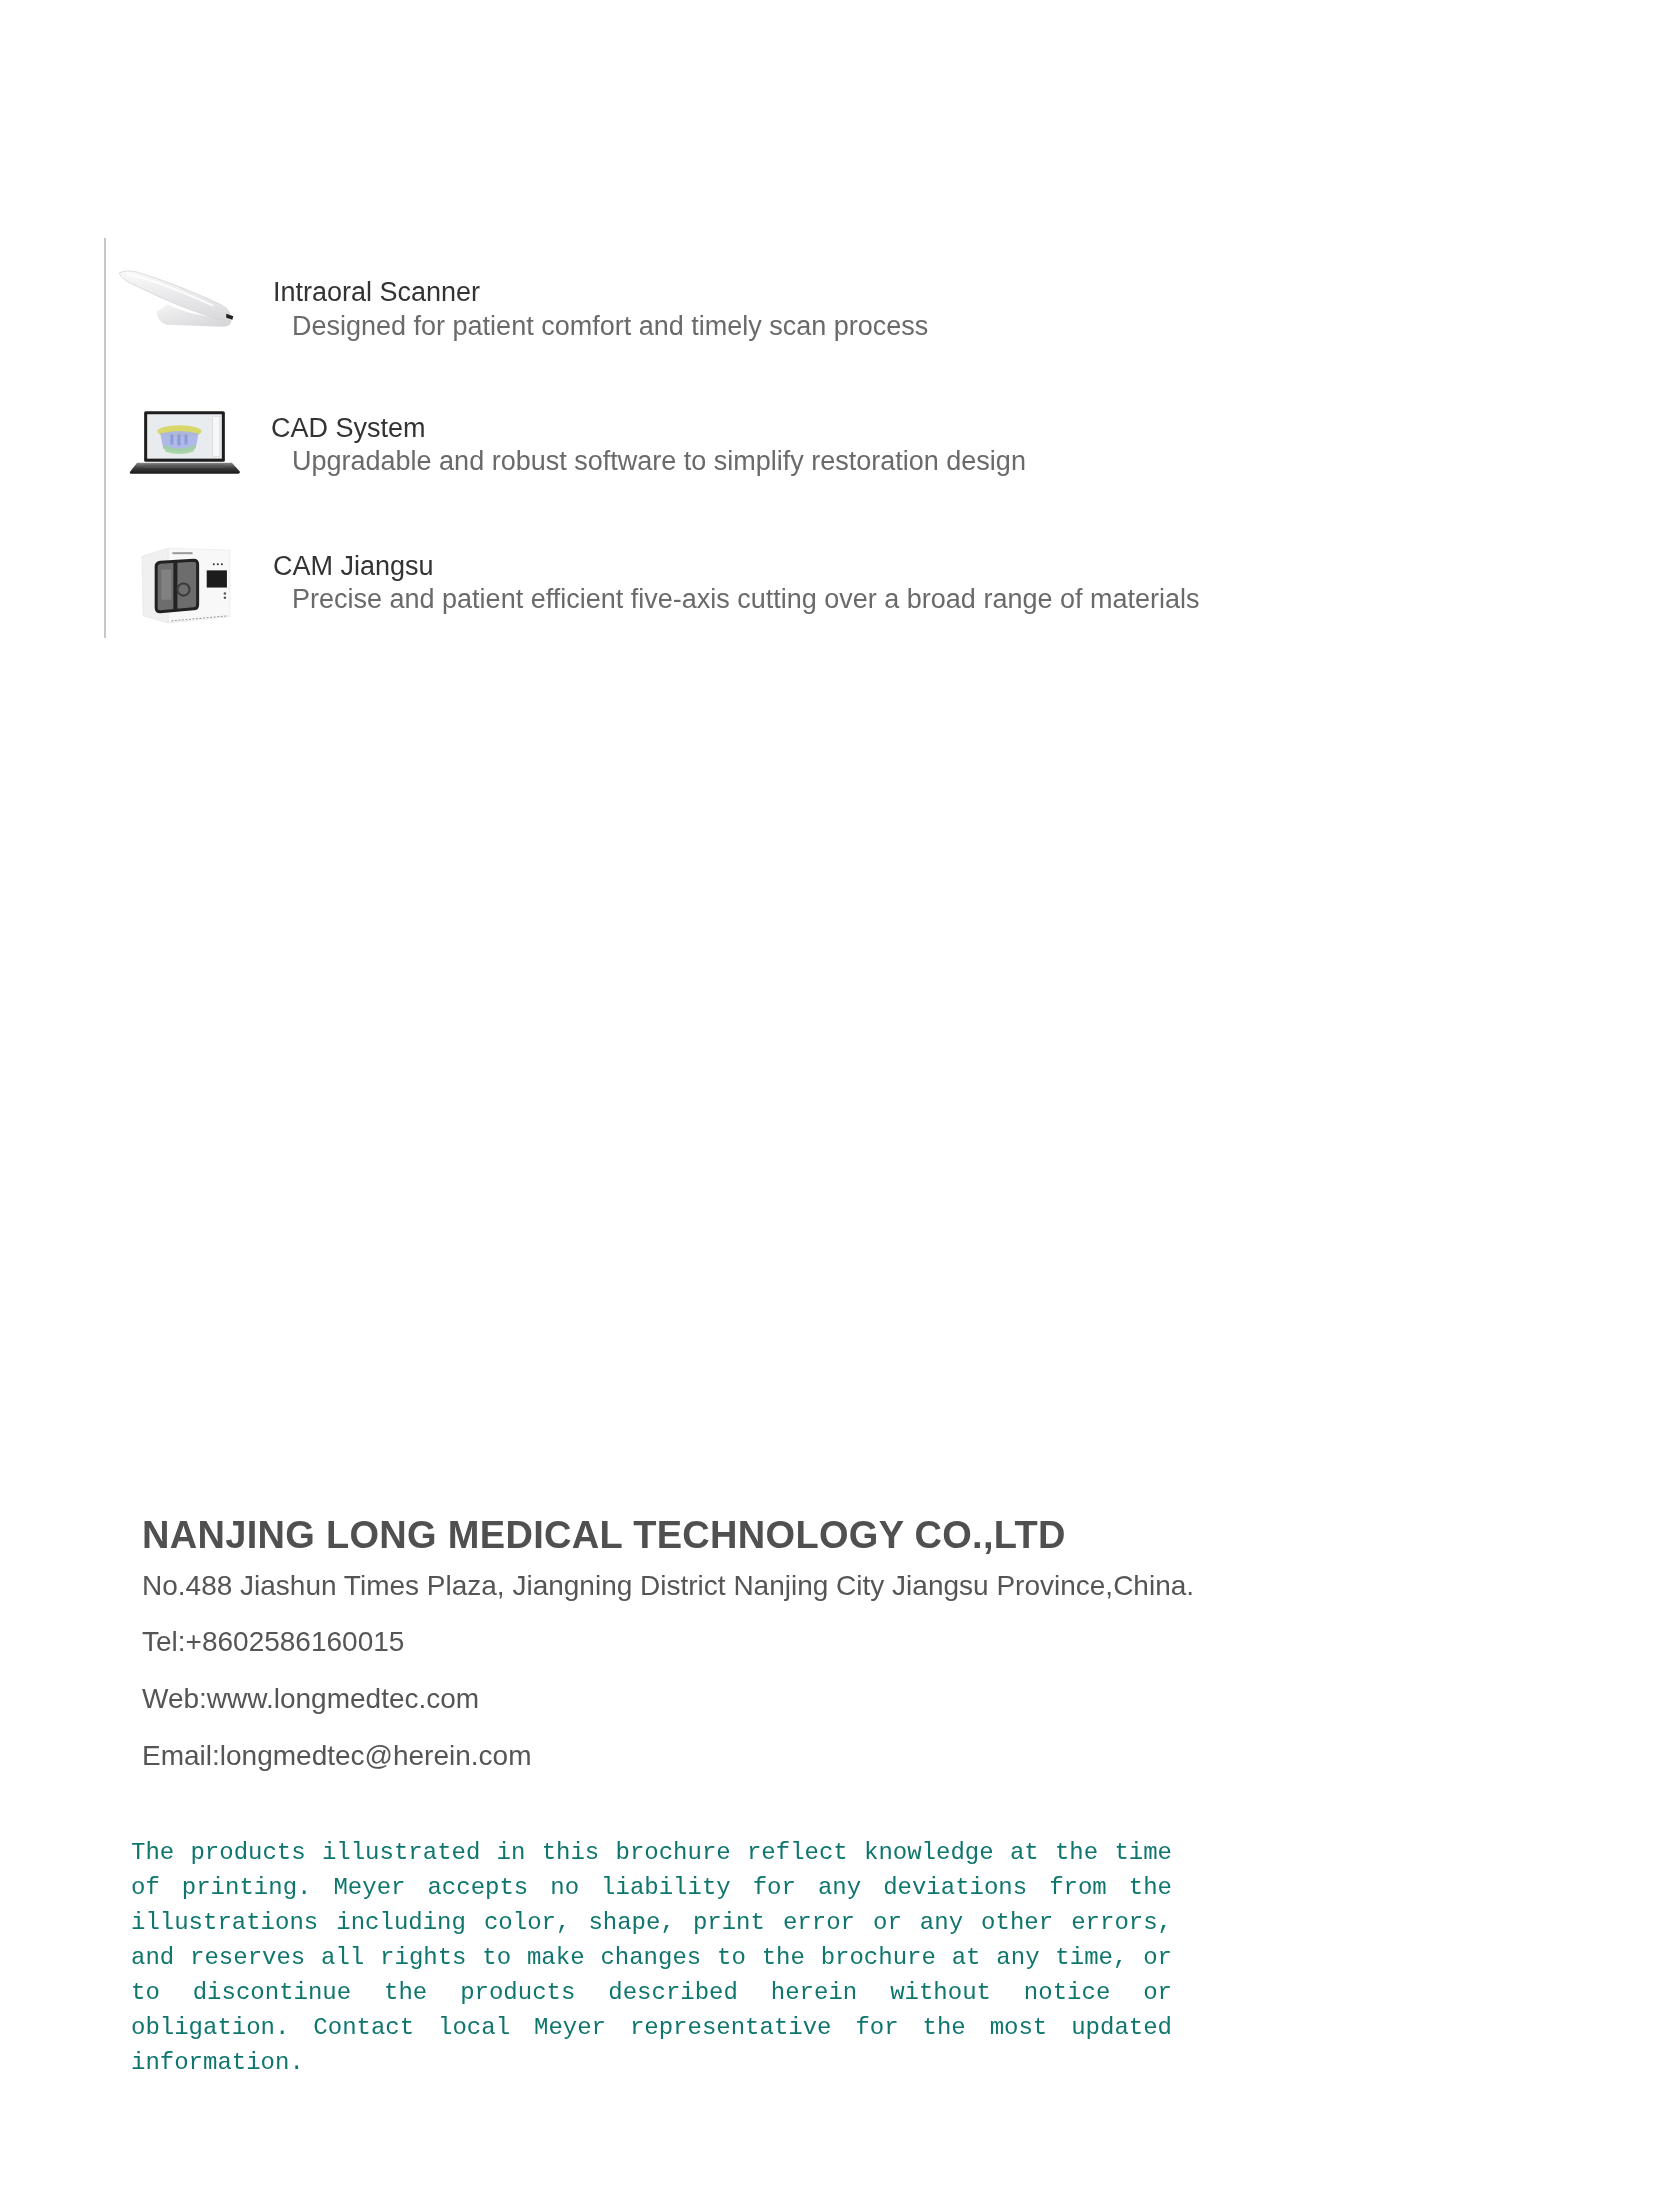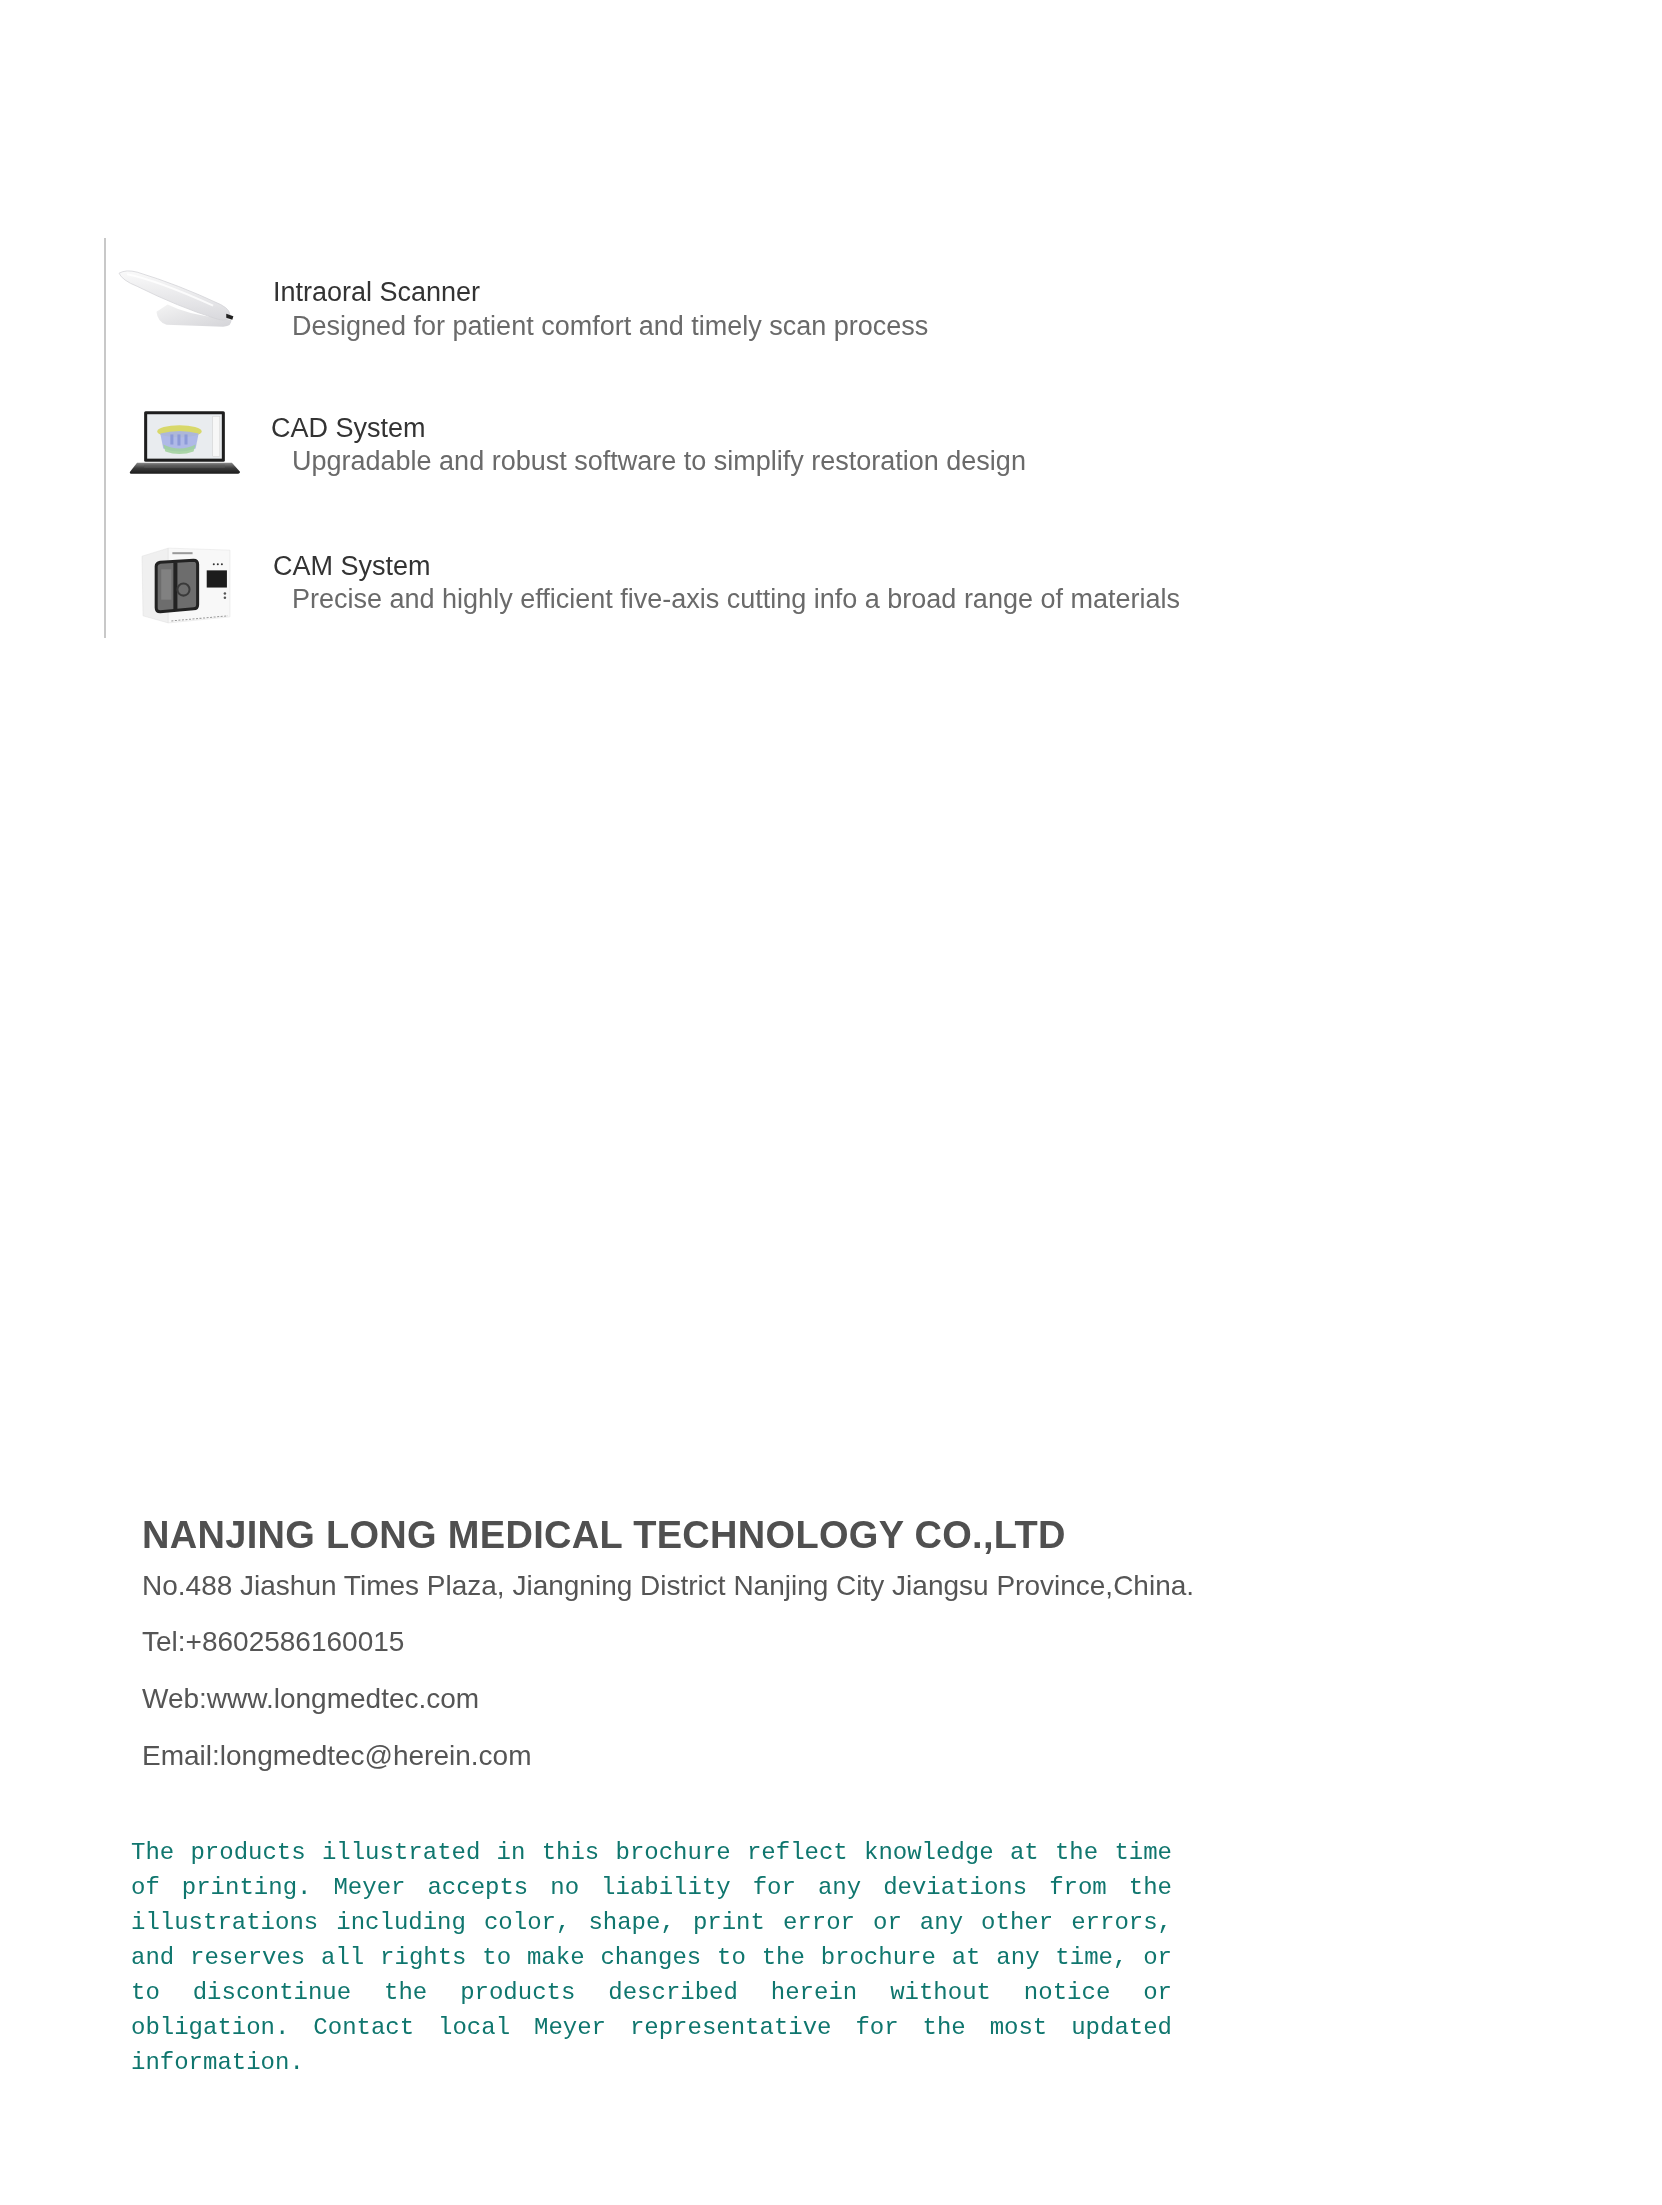--- a/index.html
+++ b/index.html
@@ -163,22 +163,22 @@
       <rect x="136" y="58" width="40" height="34" fill="#1c1c1c"></rect>
 
       <circle cx="150" cy="46" r="2" fill="#333"></circle>
       <circle cx="158" cy="46" r="2" fill="#333"></circle>
       <circle cx="166" cy="46" r="2" fill="#333"></circle>
       <circle cx="172" cy="104" r="2.5" fill="#555"></circle>
       <circle cx="172" cy="112" r="2.5" fill="#555"></circle>
 
       <line x1="66" y1="158" x2="178" y2="148" stroke="#9a9a9a" stroke-width="2" stroke-dasharray="4 3"></line>
     </svg>
-    <div class="abs prod-title" style="left:273px; top:553px;">CAM System</div>
-    <div class="abs prod-desc" style="left:273px; top:586px;">Precise and highly efficient five-axis cutting info a broad range of materials</div>
+    <div class="abs prod-title" style="left:273px; top:553px;">CAM Jiangsu</div>
+    <div class="abs prod-desc" style="left:273px; top:586px;">Precise and patient efficient five-axis cutting over a broad range of materials</div>
   </div>
 </section>
 
 <section class="abs cta">
 </section>
 
 <section>
   <div class="abs company-name">NANJING LONG MEDICAL TECHNOLOGY CO.,LTD</div>
   <div class="abs contact-line" style="top:1572px;">No.488 Jiashun Times Plaza, Jiangning District Nanjing City Jiangsu Province,China.</div>
   <div class="abs contact-line" style="top:1628px;">Tel:+8602586160015</div>

